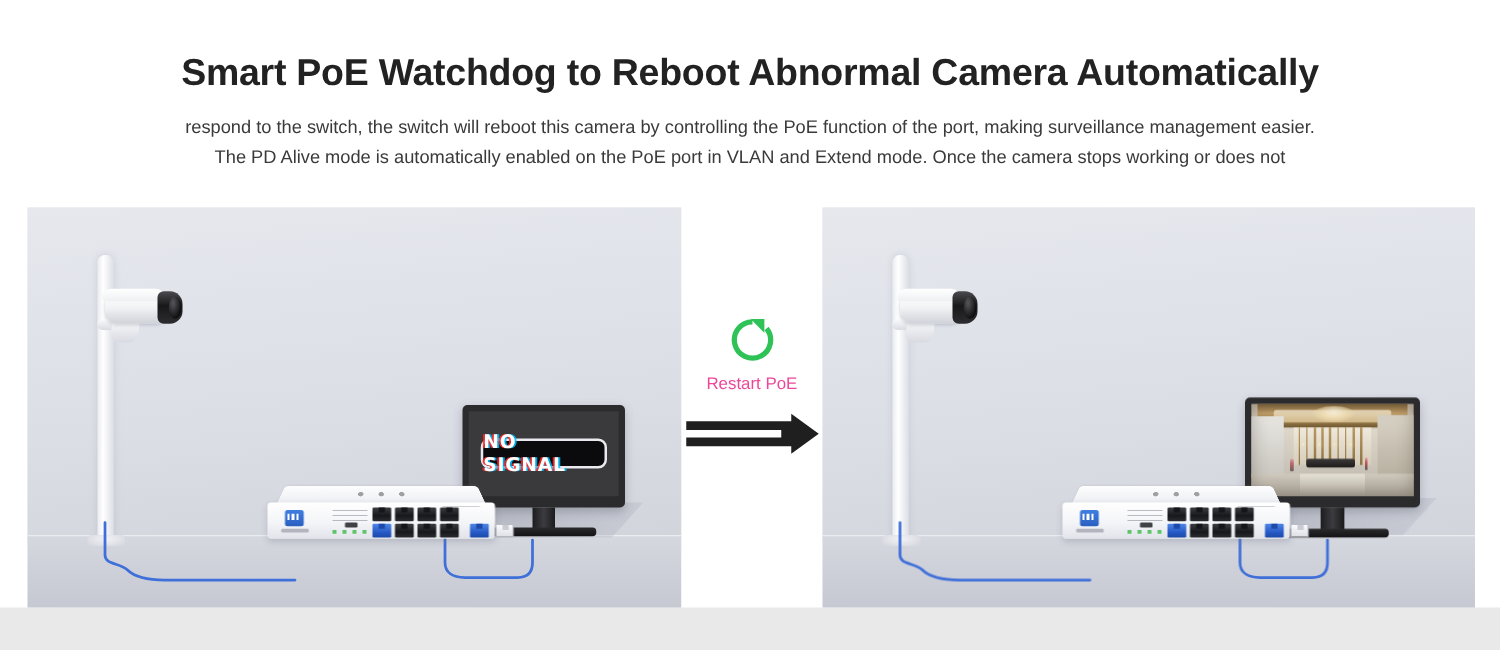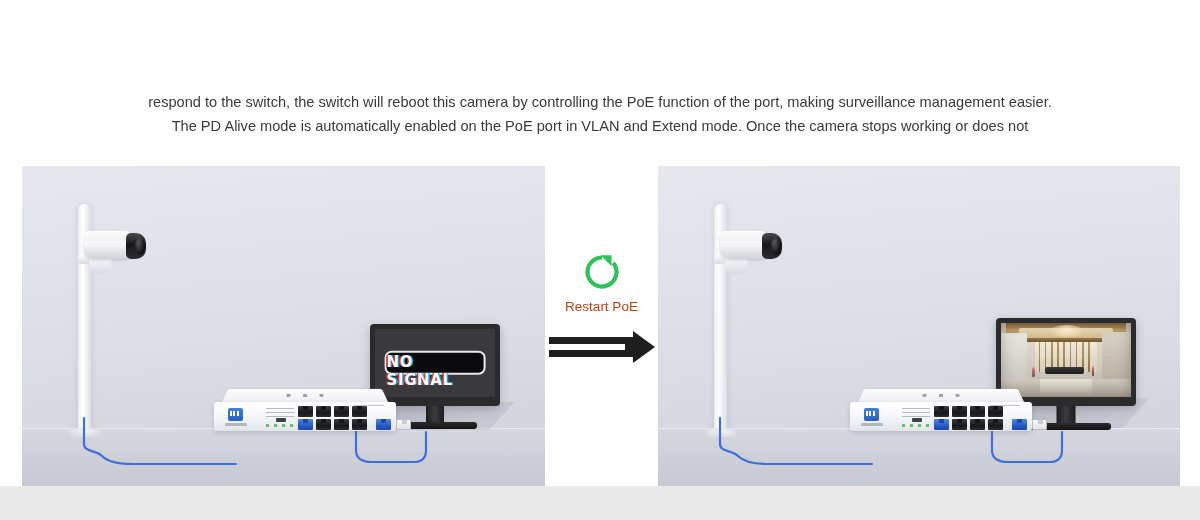--- a/index.html
+++ b/index.html
@@ -126,21 +126,21 @@
     transform: skewX(-42deg);
   }
 
   
   .nosig-plate {
     position: absolute; left: 50%; top: 50%;
     transform: translate(-50%,-50%);
     width: 84%; height: 36%;
     border: 2px solid #e9e9ef; border-radius: 7px;
     background: #0b0b0d;
-    display: flex; justify-content: center;
+    display: flex; align-items: center; justify-content: center;
   }
   .nosig-text {
     font-family: "DejaVu Sans", sans-serif;
     font-weight: bold; font-size: 15px; letter-spacing: .6px;
     color: #ffffff;
     text-shadow: -1.6px 0 0 rgba(255,40,40,.85), 1.6px 0 0 rgba(0,190,255,.85);
   }
 
   
   .lobby { position: absolute; inset: 0; overflow: hidden;
@@ -282,30 +282,31 @@
   .cable { position: absolute; }
   .cable svg { display: block; overflow: visible; }
 
   
   .restart-block {
     position: absolute; left: 545px; top: 250px; width: 113px;
     text-align: center;
   }
   .refresh-icon { display: block; margin: 0 auto; }
   .restart-label {
-    margin-top: 5px; font-size: 13.5px; color: #c2410c;
+    margin-top: 5px; font-size: 13.5px; color: #ec4899;
     font-family: "Liberation Sans", sans-serif;
   }
   .arrow-wrap { margin-top: 16px; }
 </style>
 </head>
 <body>
 
 <div id="stage">
 
+  <div class="title">Smart PoE Watchdog to Reboot Abnormal Camera Automatically</div>
   <div class="desc">
     <span class="l2">respond to the switch, the switch will reboot this camera by controlling the PoE function of the port, making surveillance management easier.</span>
     <span class="l2">The PD Alive mode is automatically enabled on the PoE port in VLAN and Extend mode. Once the camera stops working or does not</span>
   </div>
 
   <div class="bottom-band"></div>
 
   <div class="panel" id="panel-left">
     <div class="wall"></div>
     <div class="floor"></div>

